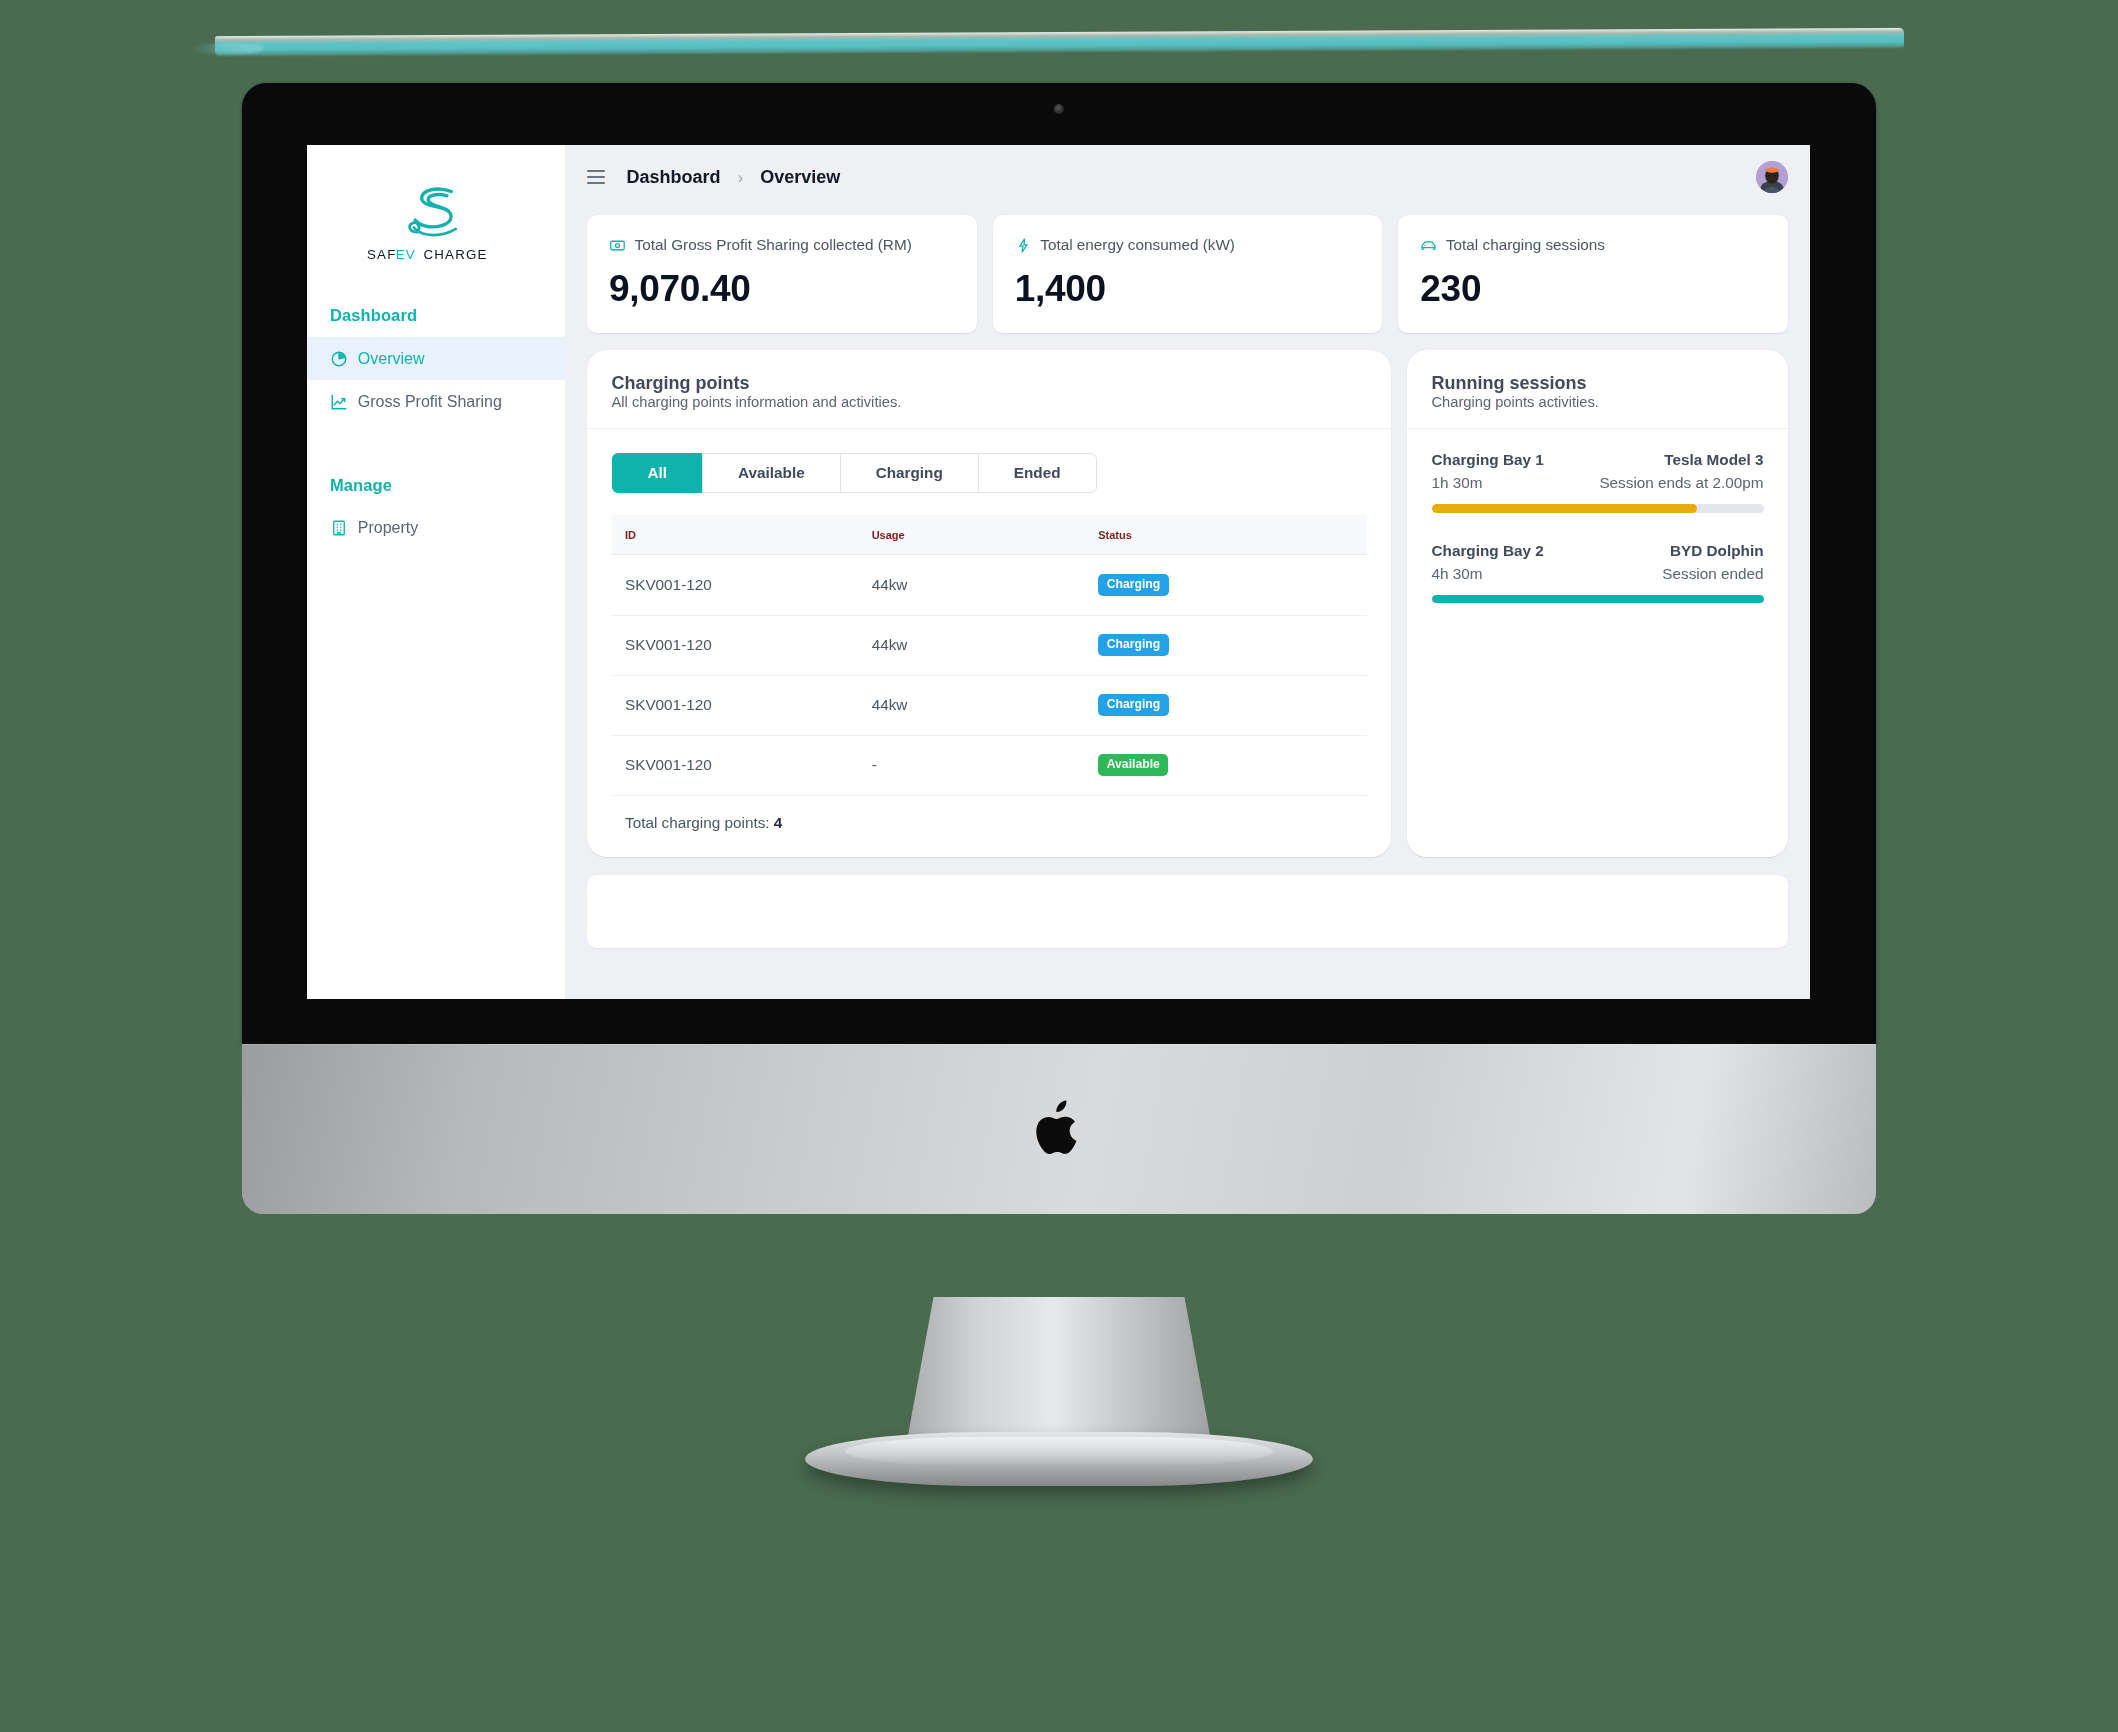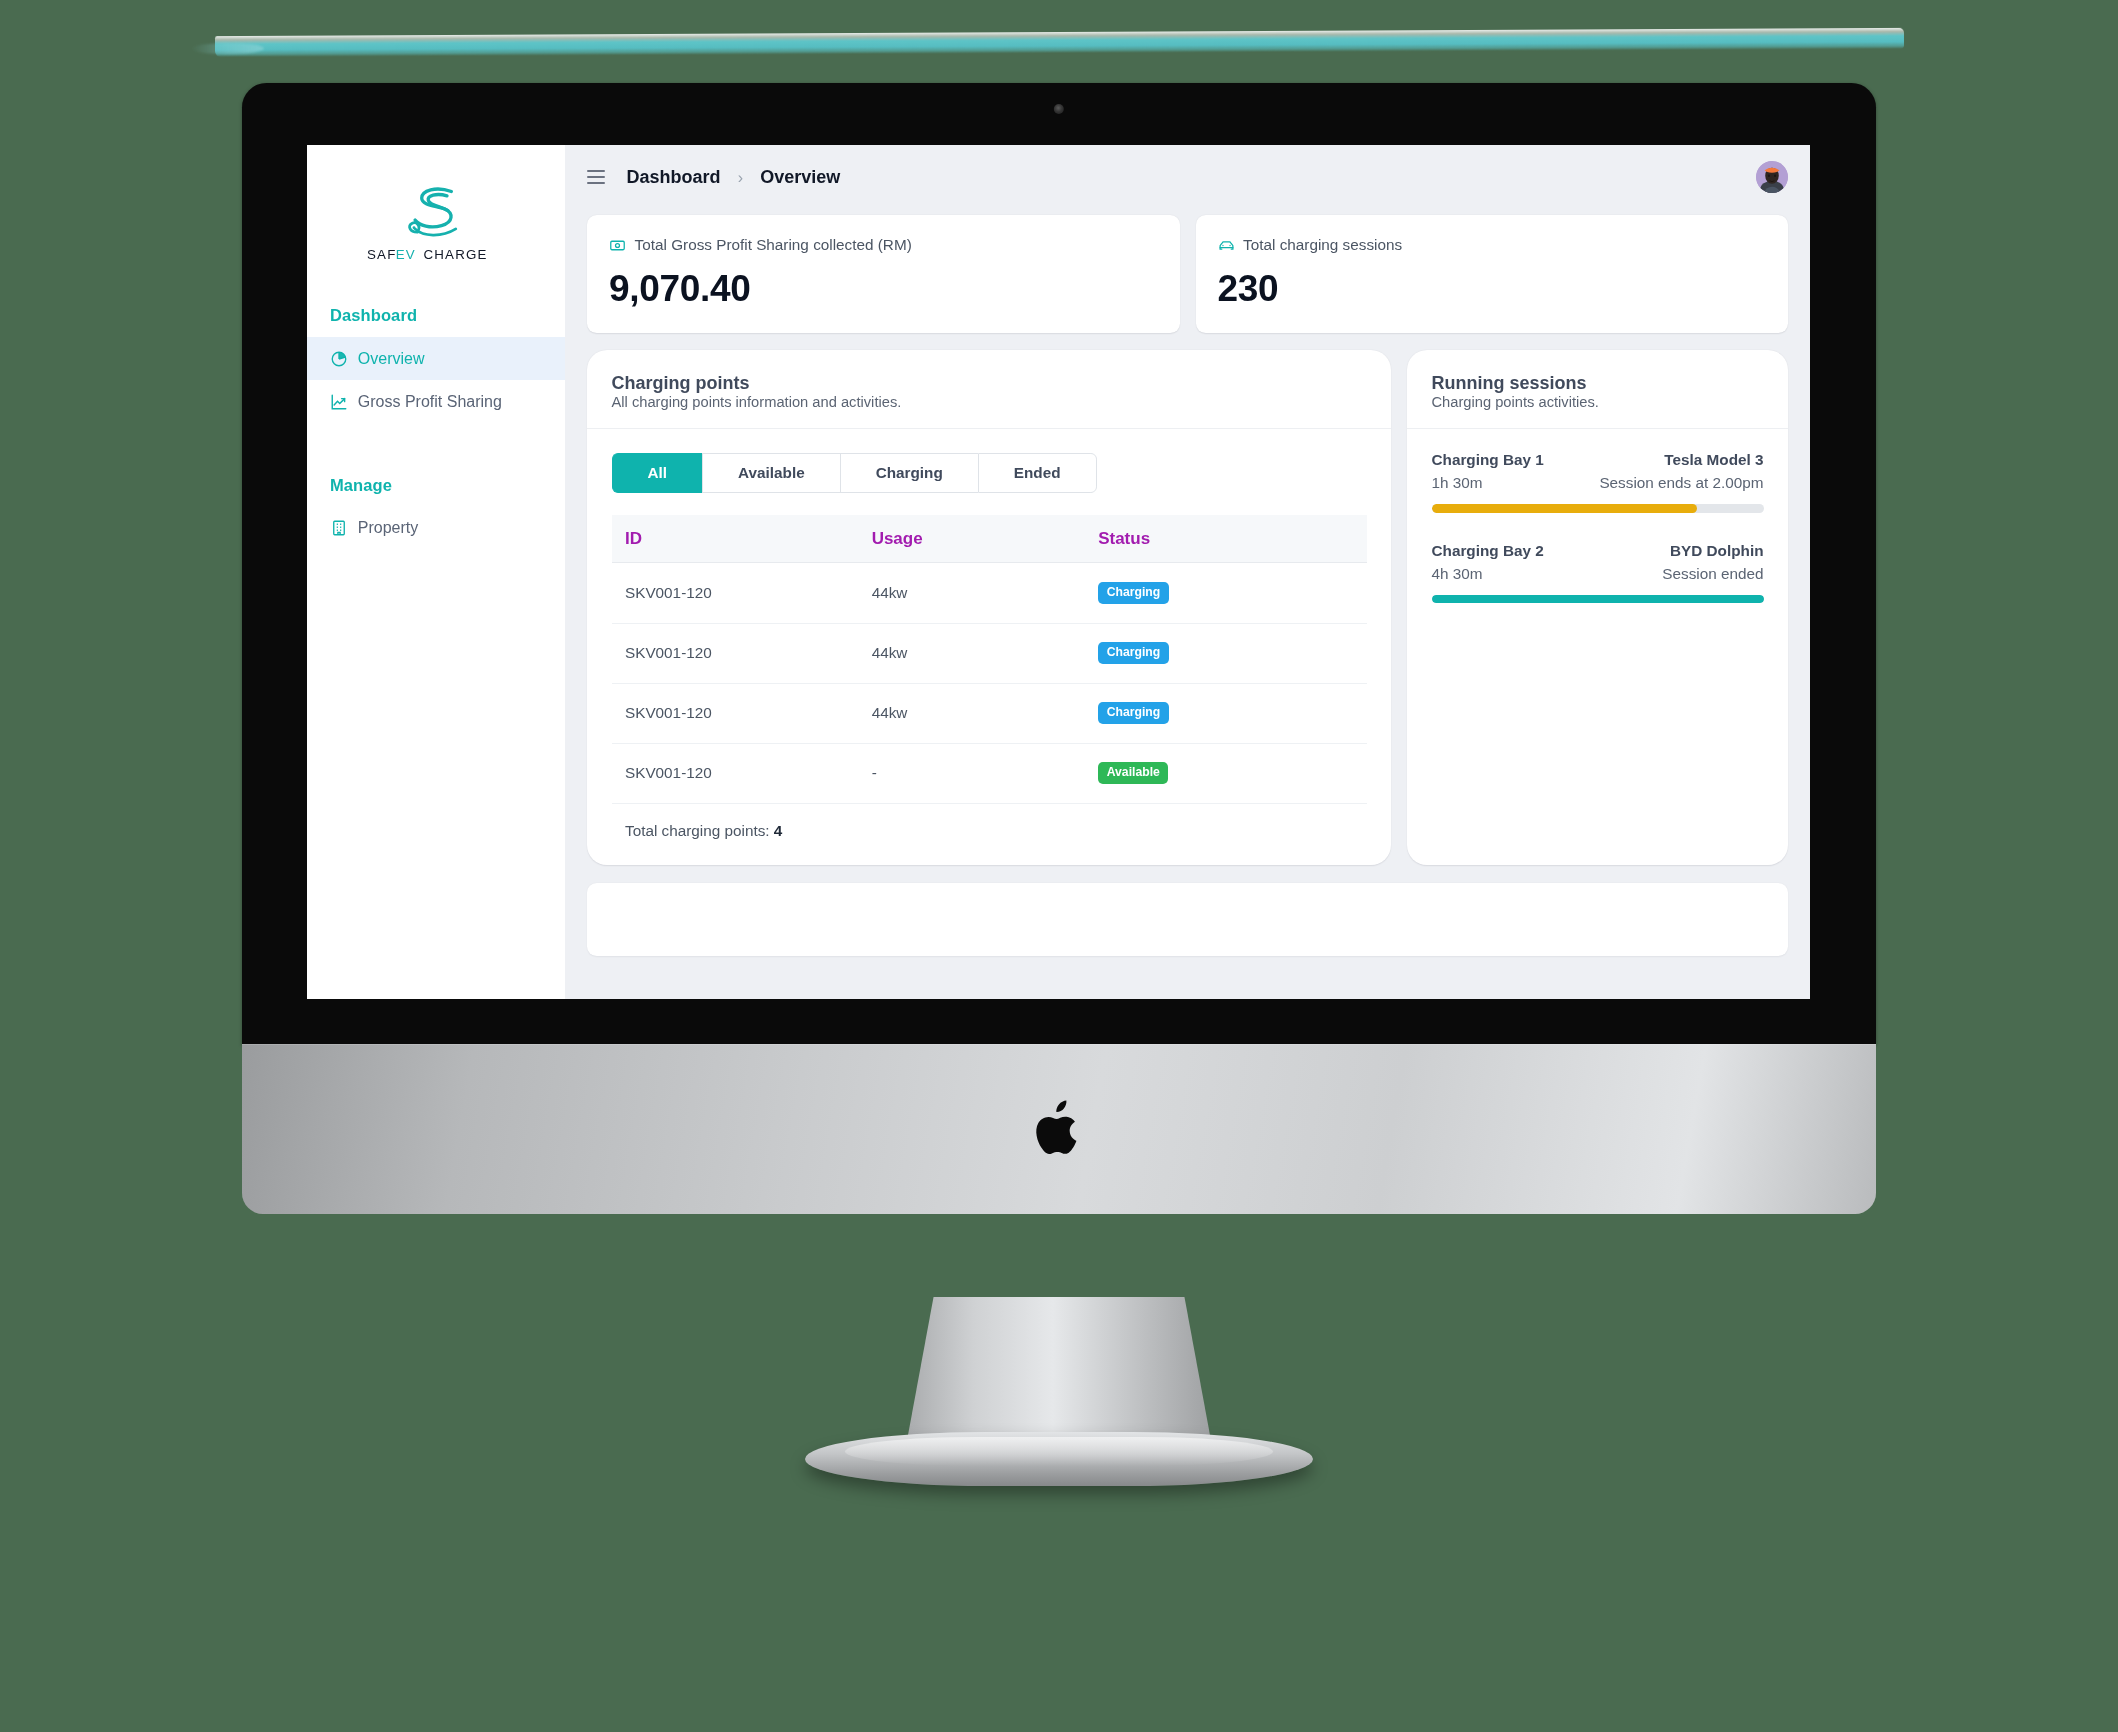--- a/index.html
+++ b/index.html
@@ -215,21 +215,21 @@
     border-right: none;
     background: #fff; cursor: pointer;
   }
   .tab:first-child { border-radius: 6.1px 0 0 6.1px; }
   .tab:last-child { border-radius: 0 6.1px 6.1px 0; border-right: 0.6px solid #dfe3e8; }
   .tab.active { background: #0fb3ad; border-color: #0fb3ad; color: #fff; }
 
   table.cp-table { width: calc(100% - 49px); margin: 22px 24.5px 0 24.5px; border-collapse: collapse; }
   .cp-table th {
     text-align: left;
-    font-size: 17px; font-weight: bold; color: #a21caf;
+    font-size: 11px; font-weight: bold; color: #7f1d1d;
     background: #f6f8fa;
     padding: 13.5px 11px;
     border-bottom: 0.6px solid #e7eaee;
   }
   .cp-table th:first-child { padding-left: 13.5px; }
   .cp-table td {
     font-size: 15.3px; color: #4b5563;
     padding: 18.4px 11px;
     border-bottom: 0.6px solid #eef1f4;
   }
@@ -373,20 +373,29 @@
                 <svg class="s-icon" viewBox="0 0 24 24" fill="none" stroke="currentColor" stroke-width="1.8">
                   <rect x="2.5" y="6" width="19" height="12" rx="1.6"></rect>
                   <circle cx="12" cy="12" r="2.8"></circle>
                   <path d="M5 9h.01M19 9h.01M5 15h.01M19 15h.01"></path>
                 </svg>
                 <span>Total Gross Profit Sharing collected (RM)</span>
               </div>
               <div class="stat-value">9,070.40</div>
             </div>
 
+            <div class="stat-card">
+              <div class="stat-label">
+                <svg class="s-icon" viewBox="0 0 24 24" fill="none" stroke="currentColor" stroke-width="1.8" stroke-linecap="round">
+                  <path d="M13.5 2.5 L7 13h4.2l-1.2 8.5L17 11h-4.3z"></path>
+                </svg>
+                <span>Total energy consumed (kW)</span>
+              </div>
+              <div class="stat-value">1,400</div>
+            </div>
 
             <div class="stat-card">
               <div class="stat-label">
                 <svg class="s-icon" viewBox="0 0 24 24" fill="none" stroke="currentColor" stroke-width="1.8" stroke-linecap="round">
                   <path d="M3 15h18v-2.2a2 2 0 0 0-.5-1.3L18 8.2A2.5 2.5 0 0 0 16.1 7H7.9A2.5 2.5 0 0 0 6 8.2L3.5 11.5A2 2 0 0 0 3 12.8z"></path>
                   <path d="M3 15v2h2.4M21 15v2h-2.4"></path>
                   <path d="M7 12h.01M17 12h.01"></path>
                 </svg>
                 <span>Total charging sessions</span>
               </div>

